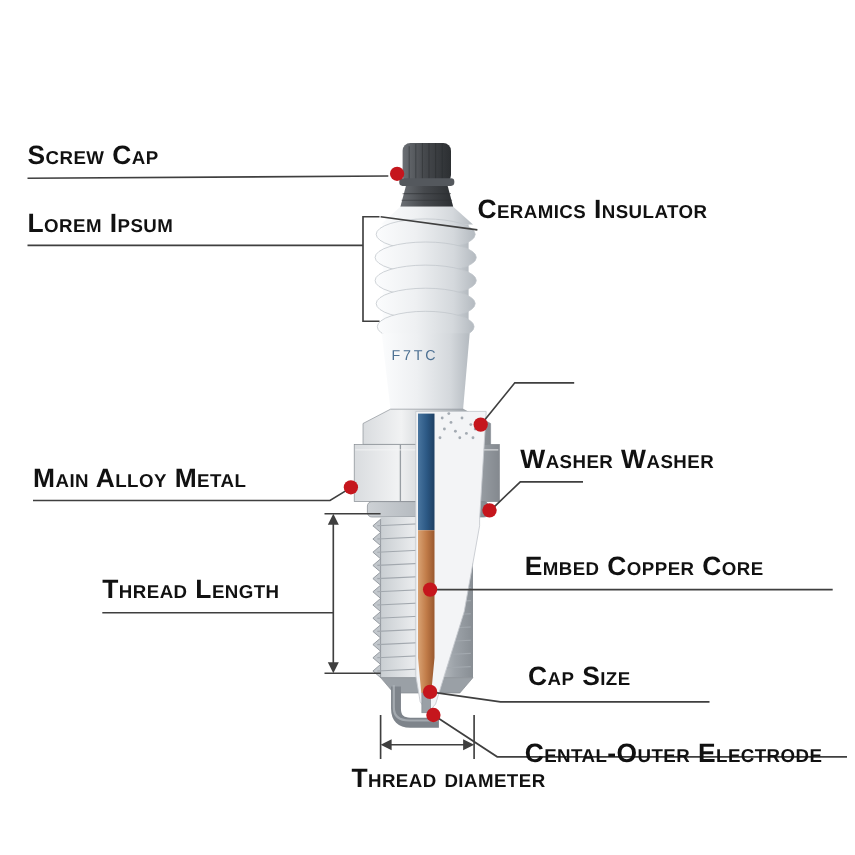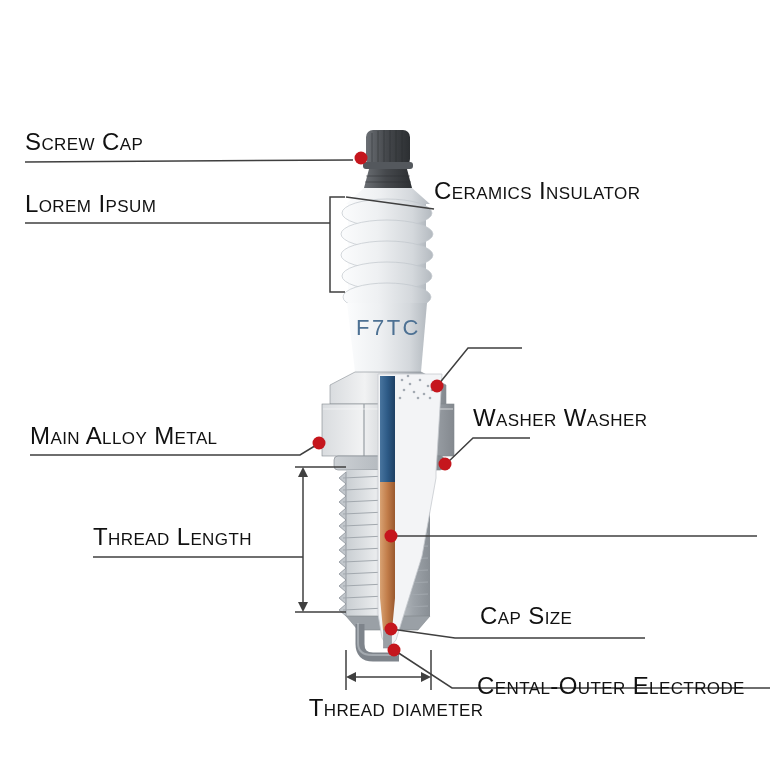--- a/index.html
+++ b/index.html
@@ -7,34 +7,34 @@
   #diagram-root{
     position:relative;width:777px;height:777px;
     background:var(--bg,#ffffff);overflow:hidden;
     font-family:"Liberation Sans",sans-serif;
   }
   #diagram-root svg{position:absolute;left:0;top:0}
   .label{
     position:absolute;
     font-family:"Liberation Sans",sans-serif;
     font-variant:small-caps;
-    font-weight:400;
+    font-weight:700;
     font-size:24px;
     letter-spacing:0.4px;
     color:var(--text,#111111);
     white-space:nowrap;
     line-height:1.15;
   }
-  .label.center{text-align:center}
+  .label.center{text-align:right}
   .part-code{
     position:absolute;
     font-family:"Liberation Sans",sans-serif;
-    font-size:22px;font-weight:500;letter-spacing:2.5px;
+    font-size:13px;font-weight:500;letter-spacing:2.5px;
     color:var(--code,#4d7193);
-    text-align:center;
+    text-align:left;
   }
   .ln{stroke:var(--line,#3f3f3f);stroke-width:1.5;fill:none}
   .ah polygon{fill:var(--line,#3f3f3f)}
   .dot circle{fill:var(--marker,#c5161d)}
 </style>
 </head>
 <body>
 
 <div id="diagram-root" style="--marker: #c5161d; --line: #3f3f3f; --text: #111111; --code: #4d7193; --bg: #ffffff;">
 
@@ -204,19 +204,20 @@
       </g>
     </g>
   </svg>
 
   <div class="label" style="left:25px;top:128px">Screw Cap</div>
   <div class="label" style="left:25px;top:190px">Lorem Ipsum</div>
   <div class="label" style="left:434px;top:177px">Ceramics Insulator</div>
   <div class="label" style="left:30px;top:422px">Main Alloy Metal</div>
   <div class="label" style="left:473px;top:404px">Washer Washer</div>
   <div class="label" style="left:93px;top:523px">Thread Length</div>
+  <div class="label" style="left:477px;top:502px">Embed Copper Core</div>
   <div class="label" style="left:480px;top:602px">Cap Size</div>
   <div class="label" style="left:477px;top:672px">Cental-Outer Electrode</div>
   <div class="label center" style="left:296px;top:694px;width:200px">Thread diameter</div>
 
   <div class="part-code" style="left:356px;top:315px;width:62px">F7TC</div>
 
 </div>
 
 </body></html>

